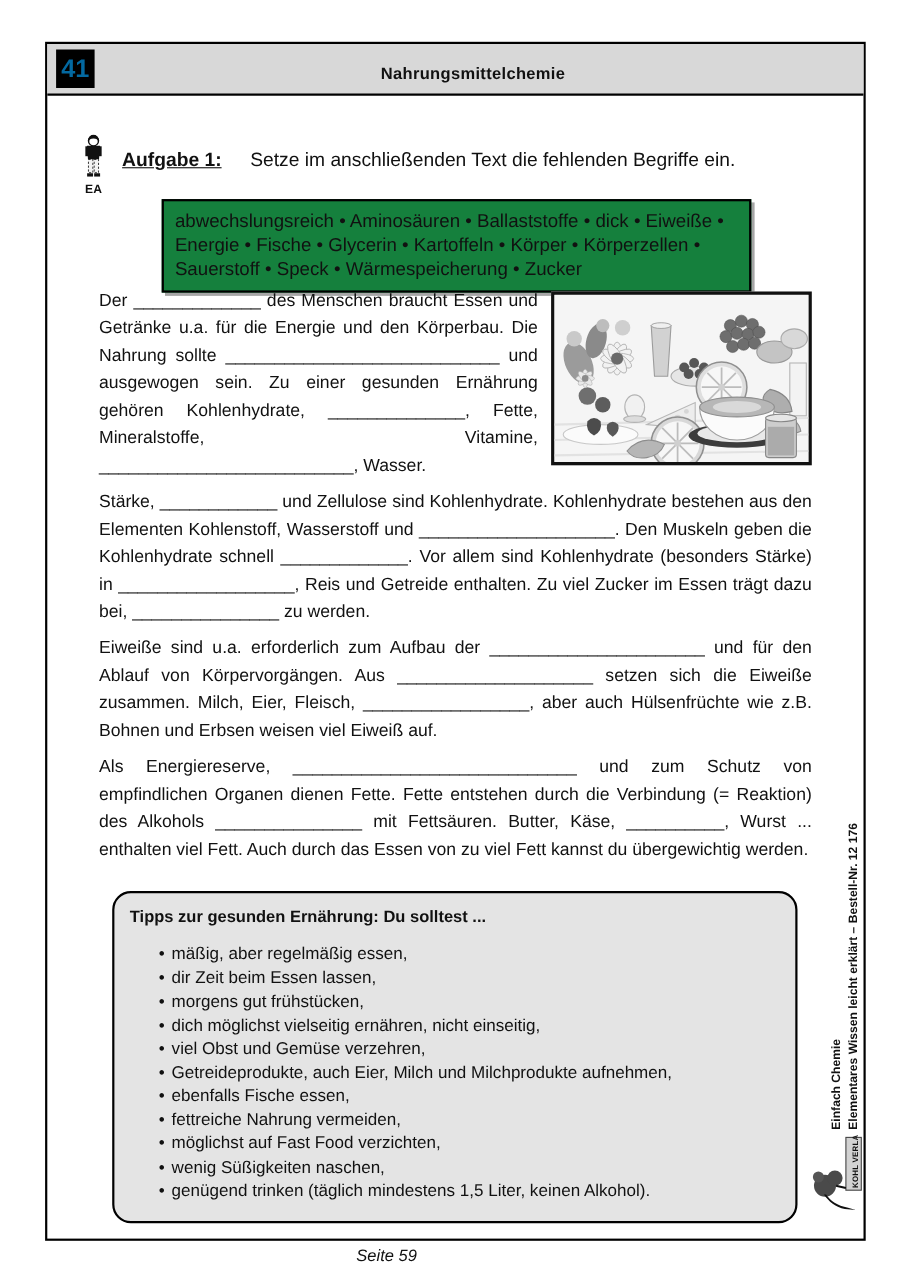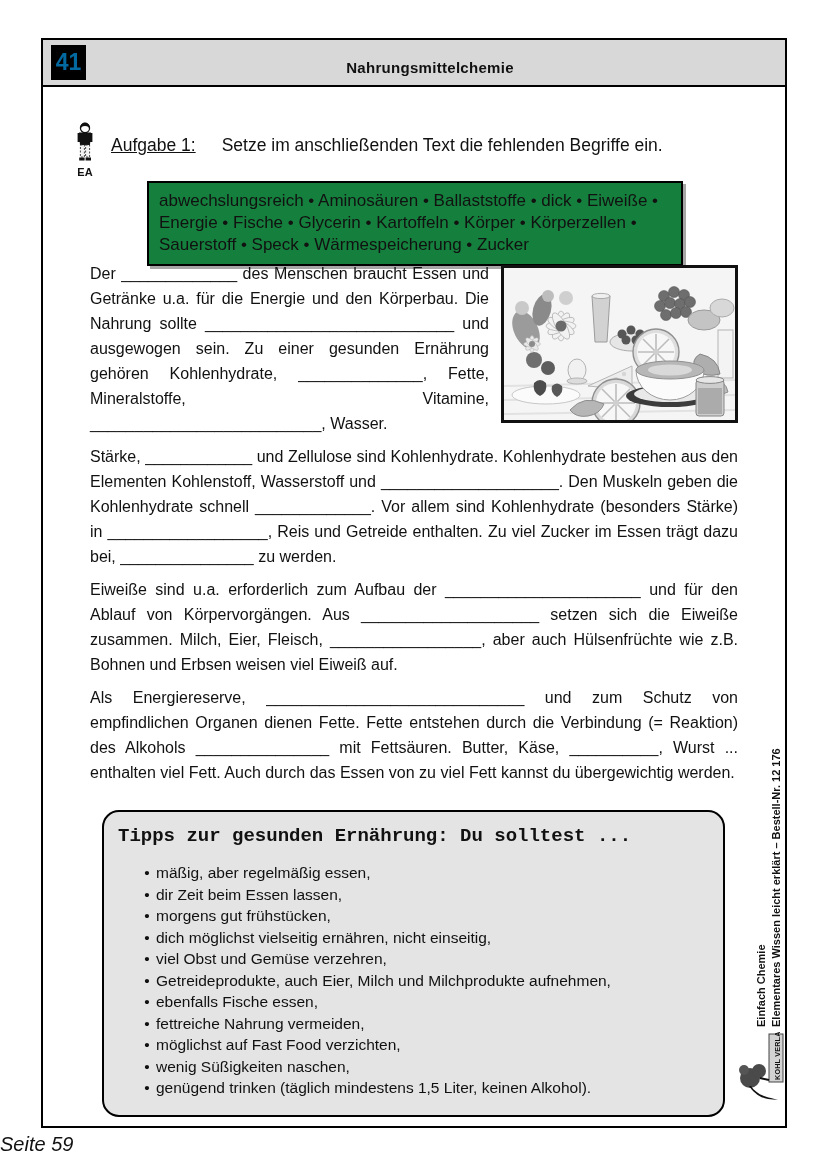--- a/index.html
+++ b/index.html
@@ -33,21 +33,21 @@
     position:absolute;left:16px;top:0;width:100%;height:55px;
     display:flex;align-items:center;justify-content:center;
     font-size:15px;font-weight:bold;letter-spacing:.3px;
   }
   
   .task-row{position:absolute;left:24px;top:82px;display:flex;align-items:flex-start;}
   .task-icon-wrap{width:36px;text-align:center;margin-right:8px;}
   .task-icon-wrap svg{display:block;margin:0 auto;}
   .ea-caption{font-size:11px;font-weight:bold;margin-top:2px;}
   .task-label{
-    font-weight:normal;font-size:17.5px;text-decoration:underline;
+    font-weight:bold;font-size:17.5px;text-decoration:underline;
     margin-top:13px;white-space:nowrap;
   }
   .task-instruction{
     font-size:17.5px;margin-top:13px;margin-left:26px;
   }
   
   .word-box{
     position:absolute;left:104px;top:141px;width:536px;
     border:2px solid #000;background:#15803d;
     box-shadow:3px 3px 0 rgba(0,0,0,.35);
@@ -64,40 +64,40 @@
   p.para{
     font-size:16px;line-height:25px;text-align:justify;margin-bottom:8px;
     word-break:normal;
   }
   
   .tips-box{
     margin-top:25px;margin-left:12px;width:623px;
     background:var(--tips_bg);border:2px solid #000;border-radius:17px;
     padding:13px 20px 16px 14px;clear:both;
   }
-  .tips-title{font-weight:bold;font-size:19px;font-family:Liberation Mono, monospace;}
+  .tips-title{font-weight:bold;font-size:15px;}
   .tips-list{list-style:none;margin-top:15px;}
   .tips-list li{
     display:flex;align-items:flex-start;
     font-size:15.5px;line-height:21.5px;padding-left:20px;
   }
   .bullet{width:18px;flex:0 0 18px;text-align:center;}
   
   .publisher{position:absolute;left:711px;top:697px;width:34px;height:290px;}
   .publisher-rotated{
     position:absolute;left:0;top:0;width:290px;height:34px;
     transform-origin:top left;transform:rotate(-90deg) translate(-290px,0);
     font-size:11px;font-weight:bold;line-height:15px;white-space:nowrap;
   }
   .kohl-logo{position:absolute;left:695px;top:992px;width:52px;height:74px;}
   .kohl-logo svg{display:block;width:100%;height:100%;}
   
   .footer{
-    position:absolute;left:0;top:1133px;width:703px;text-align:left;
-    font-style:italic;font-size:20px;
+    position:absolute;left:0;top:1133px;width:703px;text-align:center;
+    font-style:italic;font-size:15px;
   }
 </style>
 </head>
 <body>
 
 <div class="sheet">
   <div class="frame">
 
     <div class="header">
       <div class="title">Nahrungsmittelchemie</div>

